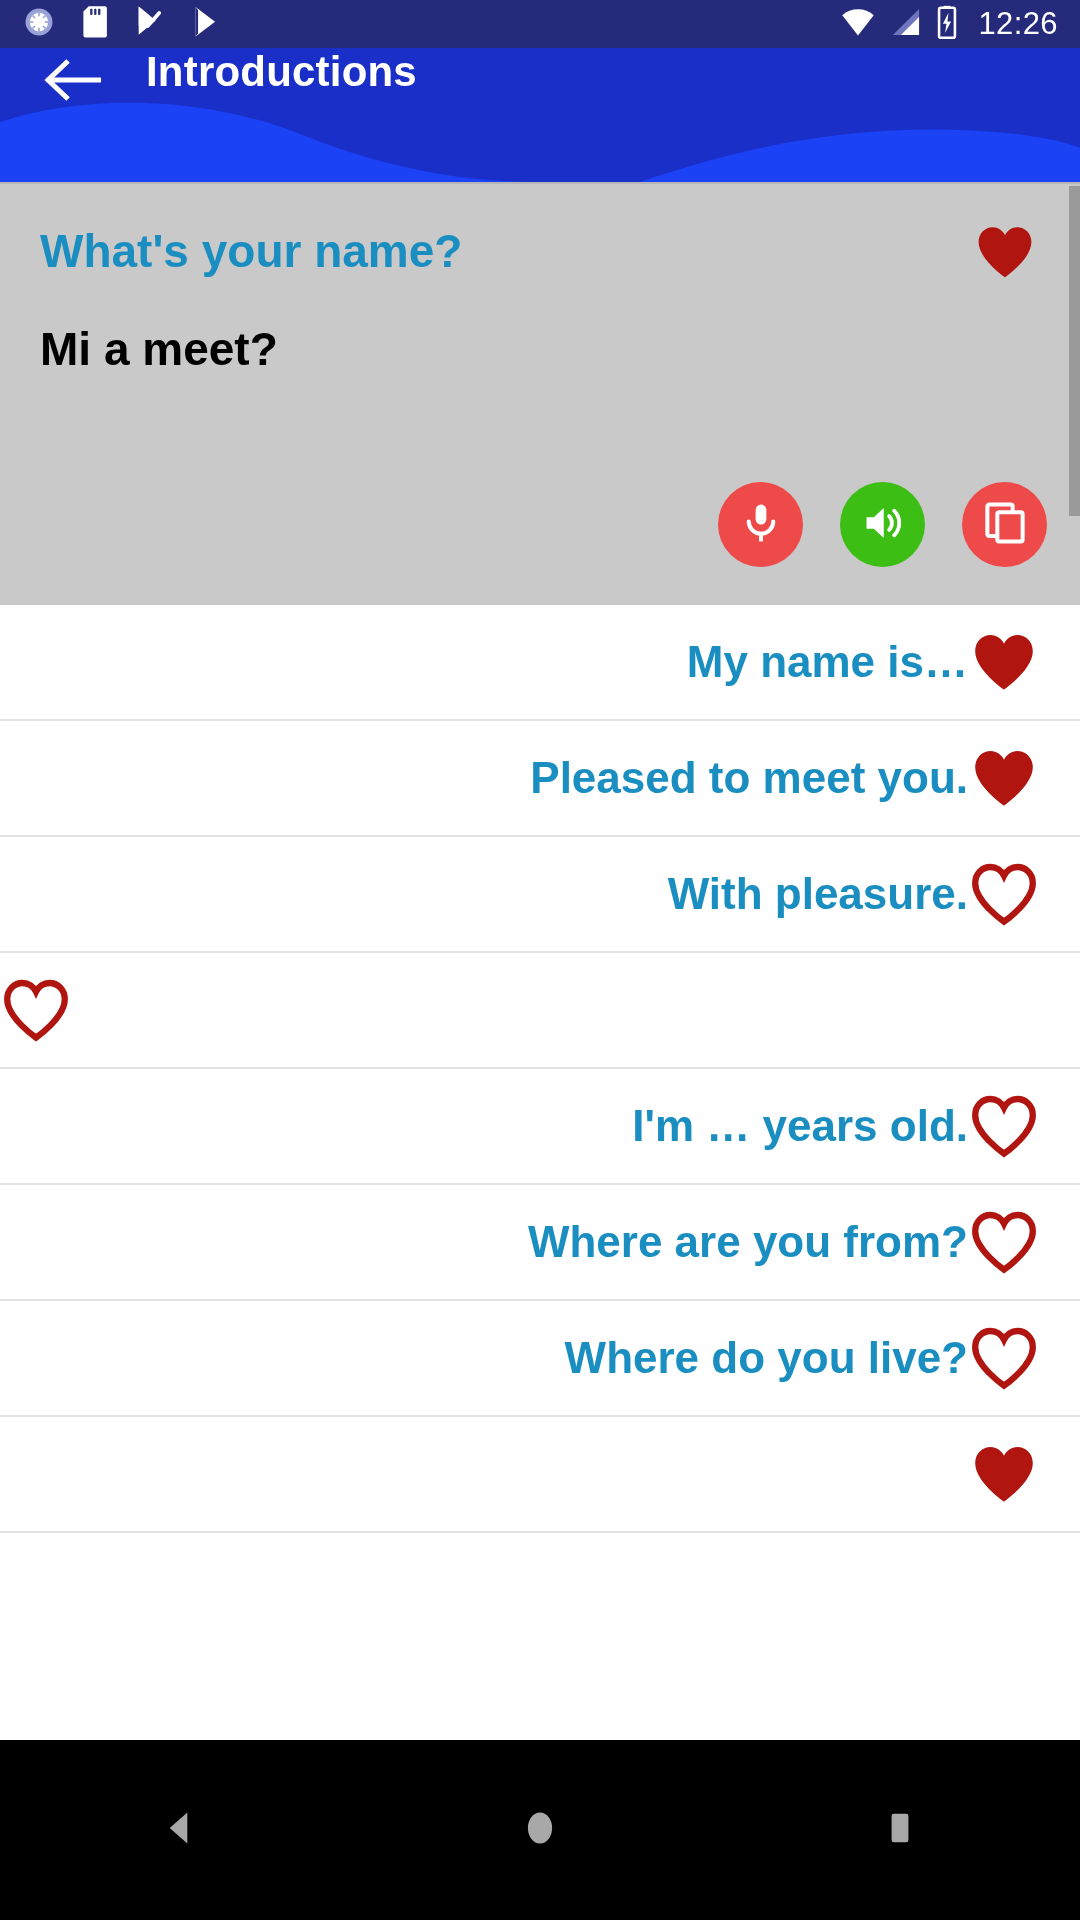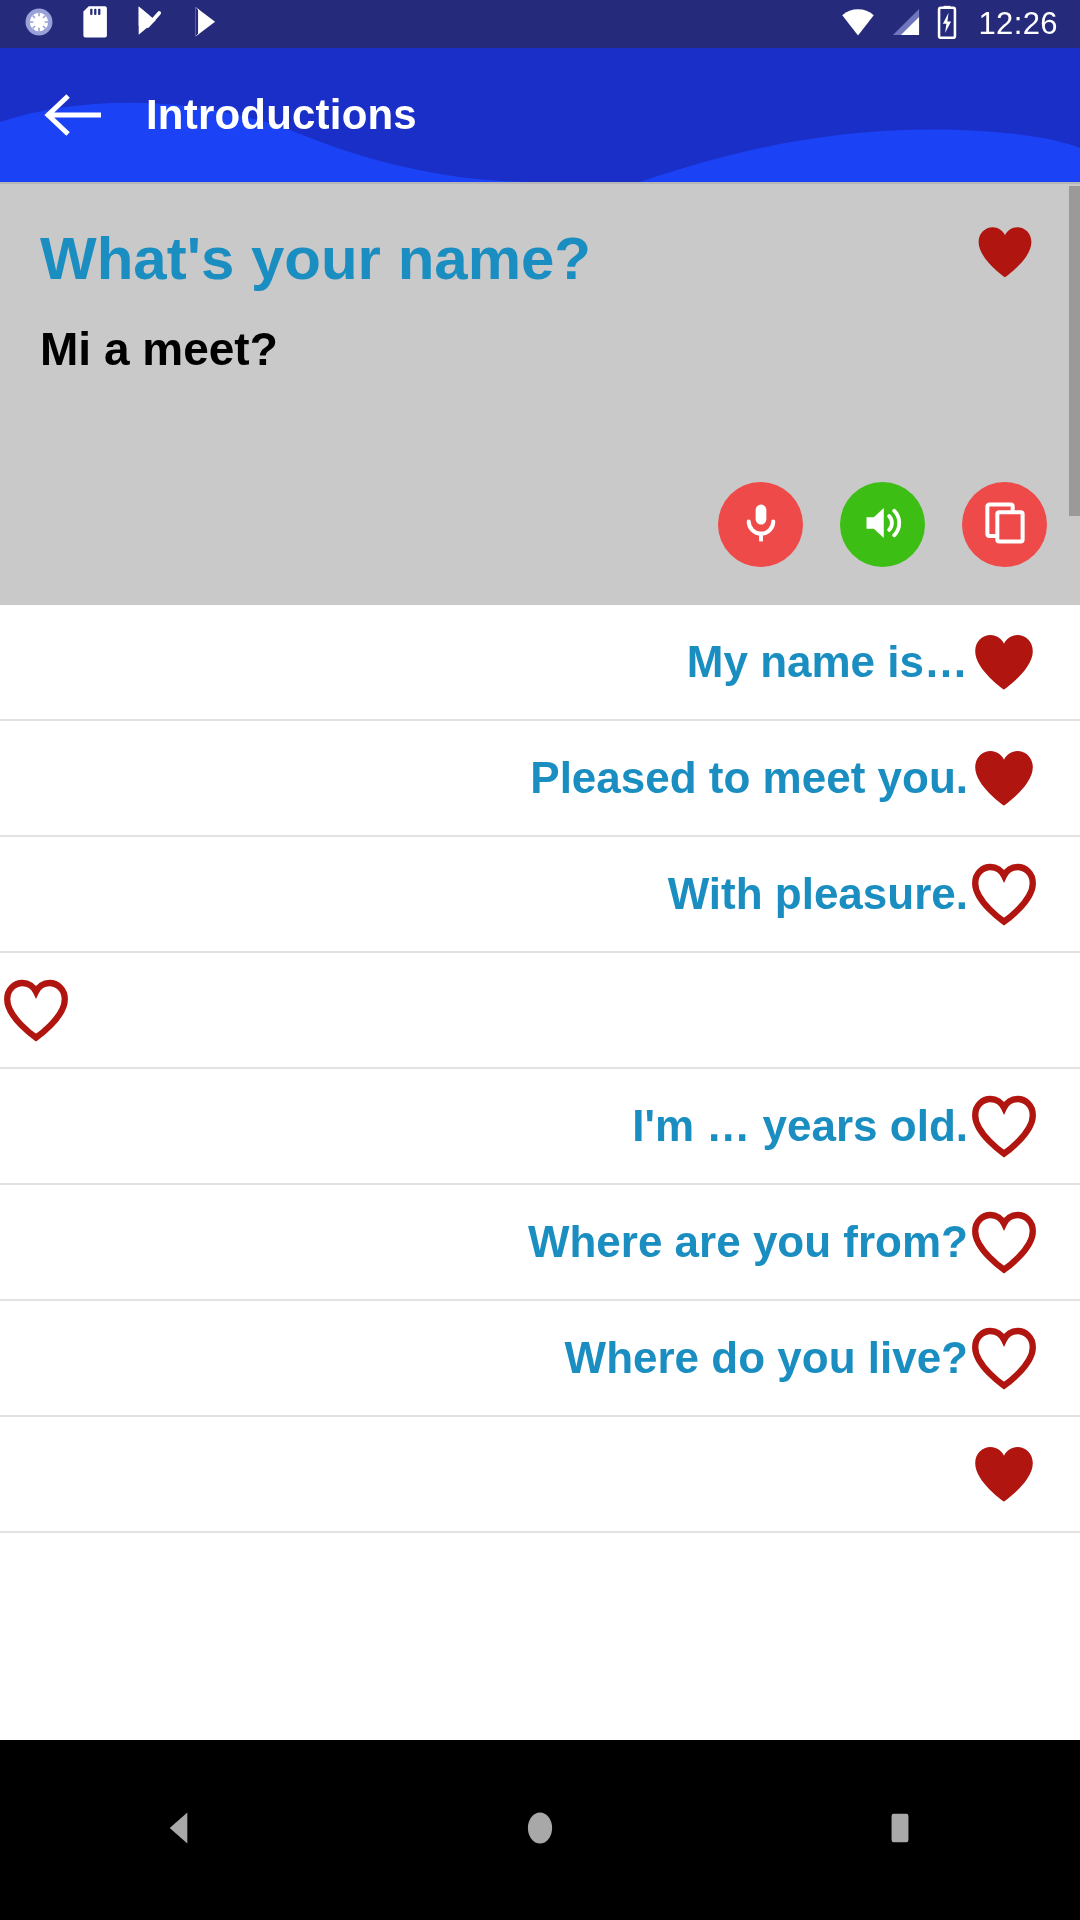--- a/index.html
+++ b/index.html
@@ -31,21 +31,21 @@
   
   .appbar {
     position: absolute; top: 48px; left: 0;
     width: 1080px; height: 134px;
     background: #1a2fc8;
     overflow: hidden;
   }
   .appbar-waves { position: absolute; inset: 0; width: 1080px; height: 134px; }
   .appbar-row {
     position: relative; z-index: 2;
-    height: 134px; display: flex; align-items: center;
+    height: 134px; display: flex; align-items: flex-start;
     padding-left: 40px;
   }
   .back-arrow {
     width: 64px; height: 64px;
     display: flex; align-items: center; justify-content: center;
     cursor: pointer;
   }
   .appbar-title {
     color: #ffffff;
     font-size: 42px; font-weight: bold;
@@ -56,21 +56,21 @@
   
   .header-card {
     position: absolute; top: 182px; left: 0;
     width: 1080px; height: 423px;
     background: #c9c9c9;
     border-top: 2px solid #b6b6b6;
   }
   .hc-phrase {
     position: absolute; left: 40px; top: 40px;
     color: #1b8ec1;
-    font-size: 60px; font-weight: bold;
+    font-size: 46px; font-weight: bold;
     max-width: 880px;
   }
   .hc-heart {
     position: absolute; right: 42px; top: 35px;
     width: 66px; height: 66px;
     cursor: pointer;
   }
   .hc-translation {
     position: absolute; left: 40px; top: 138px;
     color: #000000;

